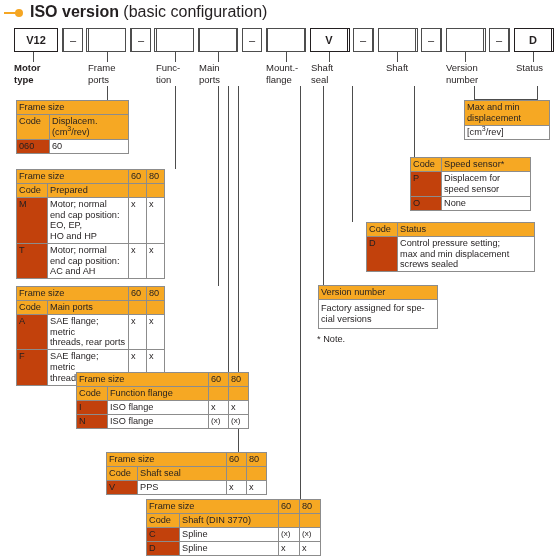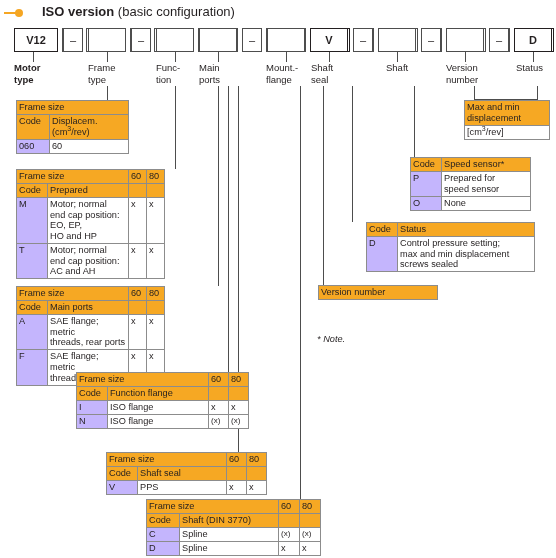--- a/index.html
+++ b/index.html
@@ -17,21 +17,21 @@
   
   #heading{left:4px;top:4px;width:540px;height:18px;}
   #heading .bullet-line{
     position:absolute;left:0;top:8px;width:13px;height:2px;background:#f5a623;
   }
   #heading .bullet-dot{
     position:absolute;left:11px;top:5px;width:8px;height:8px;border-radius:50%;
     background:#f5a623;
   }
   #heading .htext{
-    position:absolute;left:26px;top:0;font-size:13px;line-height:16px;white-space:nowrap;margin-left:12px;
+    position:absolute;left:26px;top:0;font-size:16px;line-height:16px;white-space:nowrap;
   }
   #heading .htext b{font-weight:bold;}
 
   
   #codebar{left:0;top:28px;width:556px;height:26px;}
   .cbox{
     position:absolute;top:0;height:24px;
     border:1.6px solid #231f20;background:#fff;
     box-sizing:border-box;
     font-size:11px;font-weight:bold;
@@ -68,21 +68,21 @@
     border:1px solid #8c8c8c;
   }
   table.t td,table.t th{
     border:1px solid #8c8c8c;
     padding:1px 2px 1.5px 2px;
     font-weight:normal;
     vertical-align:top;
     text-align:left;
   }
   .hdr{background:#f6a823;font-weight:normal;}
-  .code{background:#c4b5fd;text-align:center;}
+  .code{background:#c2410c;text-align:center;}
   .ctr{text-align:center;}
   .sub{font-size:7px;vertical-align:super;line-height:0;}
 
   .tbl-wrap{position:absolute;}
 
   
   .note{
     position:absolute;font-size:9.2px;line-height:11.5px;color:#231f20;
   }
 </style>
@@ -138,21 +138,21 @@
 <div class="vline" style="left:218px;top:52px;height:10px;"></div>
 <div class="vline" style="left:286px;top:52px;height:10px;"></div>
 <div class="vline" style="left:329px;top:52px;height:10px;"></div>
 <div class="vline" style="left:397px;top:52px;height:10px;"></div>
 <div class="vline" style="left:465px;top:52px;height:10px;"></div>
 <div class="vline" style="left:533px;top:52px;height:10px;"></div>
 
 <div class="flabel" style="left:14px;top:62px;width:46px;font-weight:bold;">Motor
 type</div>
 <div class="flabel" style="left:88px;top:62px;width:46px;">Frame
-type</div>
+ports</div>
 <div class="flabel" style="left:156px;top:62px;width:40px;">Func-
 tion</div>
 <div class="flabel" style="left:199px;top:62px;width:44px;">Main
 ports</div>
 <div class="flabel" style="left:266px;top:62px;width:46px;">Mount.-
 flange</div>
 <div class="flabel" style="left:311px;top:62px;width:40px;">Shaft
 seal</div>
 <div class="flabel" style="left:386px;top:62px;width:44px;">Shaft</div>
 <div class="flabel" style="left:446px;top:62px;width:50px;">Version
@@ -371,21 +371,21 @@
 
 <div class="tbl-wrap" style="left:410px;top:157px;">
   <table class="t">
     <tbody>
         <tr>
       <td class="hdr ctr" style="width:26px;">Code</td>
       <td class="hdr" style="width:84px;">Speed sensor*</td>
     </tr>
     <tr>
       <td class="code">P</td>
-      <td style="white-space:pre-line;">Prepared for
+      <td style="white-space:pre-line;">Displacem for
 speed sensor</td>
     </tr>
     <tr>
       <td class="code">O</td>
       <td>None</td>
     </tr>
   </tbody>
     </table>
 </div>
 
@@ -405,20 +405,24 @@
   </tbody>
     </table>
 </div>
 
 <div class="tbl-wrap" style="left:318px;top:285px;">
   <table class="t">
     <tbody>
         <tr>
       <td class="hdr" style="width:114px;">Version number</td>
     </tr>
-  </tbody>
-    </table>
-</div>
-
-<div class="note" style="left:317px;top:334px;width:230px;font-style:italic;">
+    <tr>
+      <td style="white-space:pre-line;padding:3px 2px 4px 2px;">Factory assigned for spe-
+cial versions</td>
+    </tr>
+  </tbody>
+    </table>
+</div>
+
+<div class="note" style="left:317px;top:334px;width:230px;">
   <span>*</span>
   <span>Note.</span><br>
 </div>
 
 </body></html>

